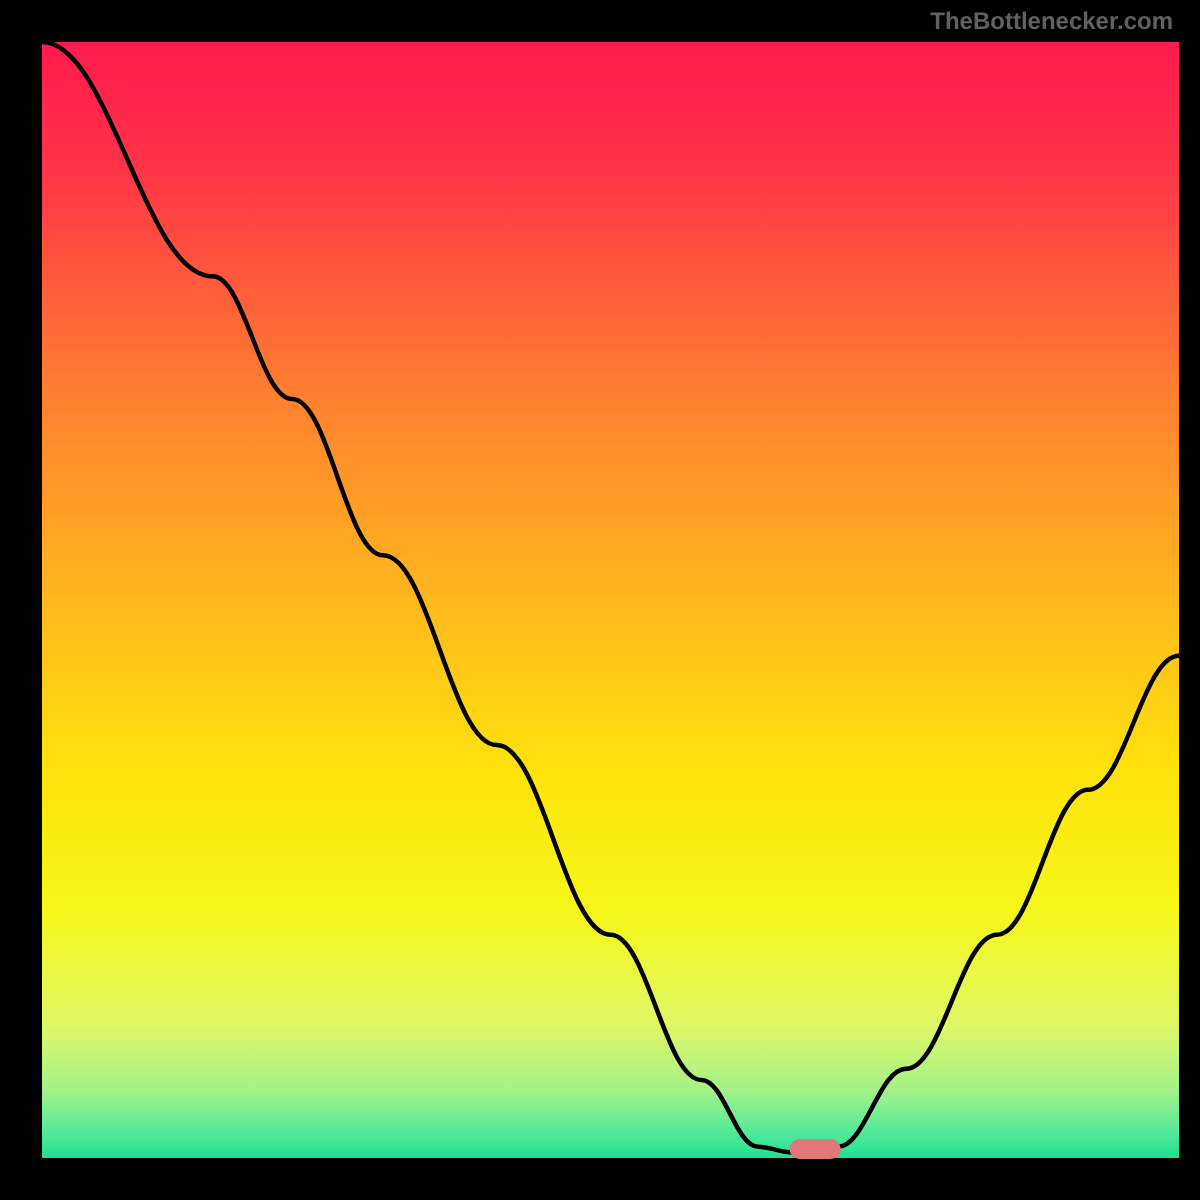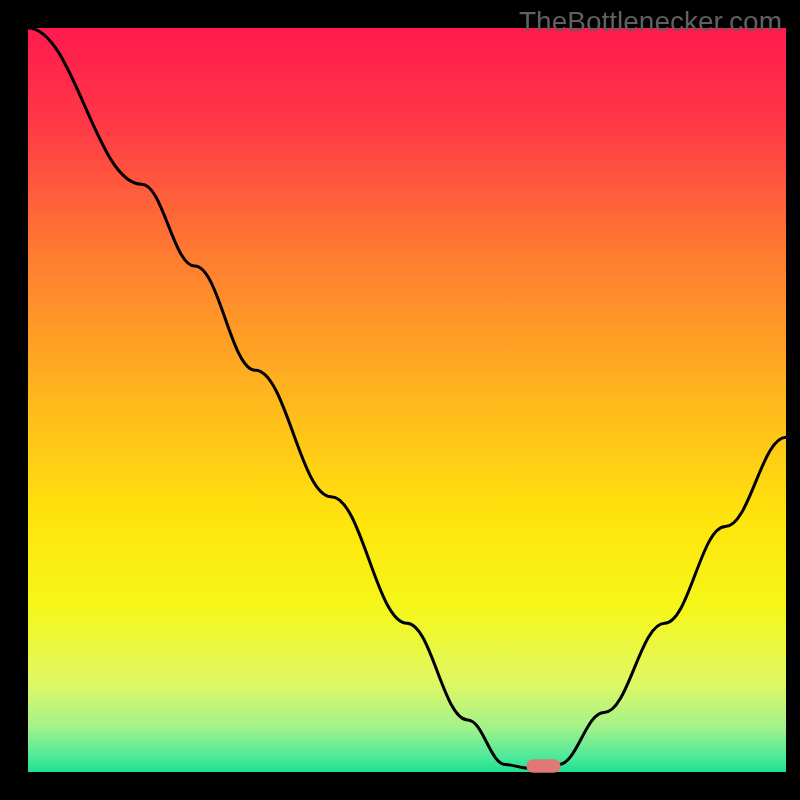--- a/index.html
+++ b/index.html
@@ -16,22 +16,22 @@
     top: 0;
     left: 0;
     width: 800px;
     height: 800px;
   }
   .watermark {
     position: absolute;
     top: 6px;
     right: 18px;
     color: #606060;
-    font-size: 28px;
-    font-weight: 400;
+    font-size: 16px;
+    font-weight: 700;
     z-index: 10;
   }
 </style>
 </head>
 <body>
 
 <div class="chart-container">
   <svg id="chart-svg" width="800" height="800">
       <rect x="0" y="0" width="800" height="800" fill="#000"></rect>
       <defs>

